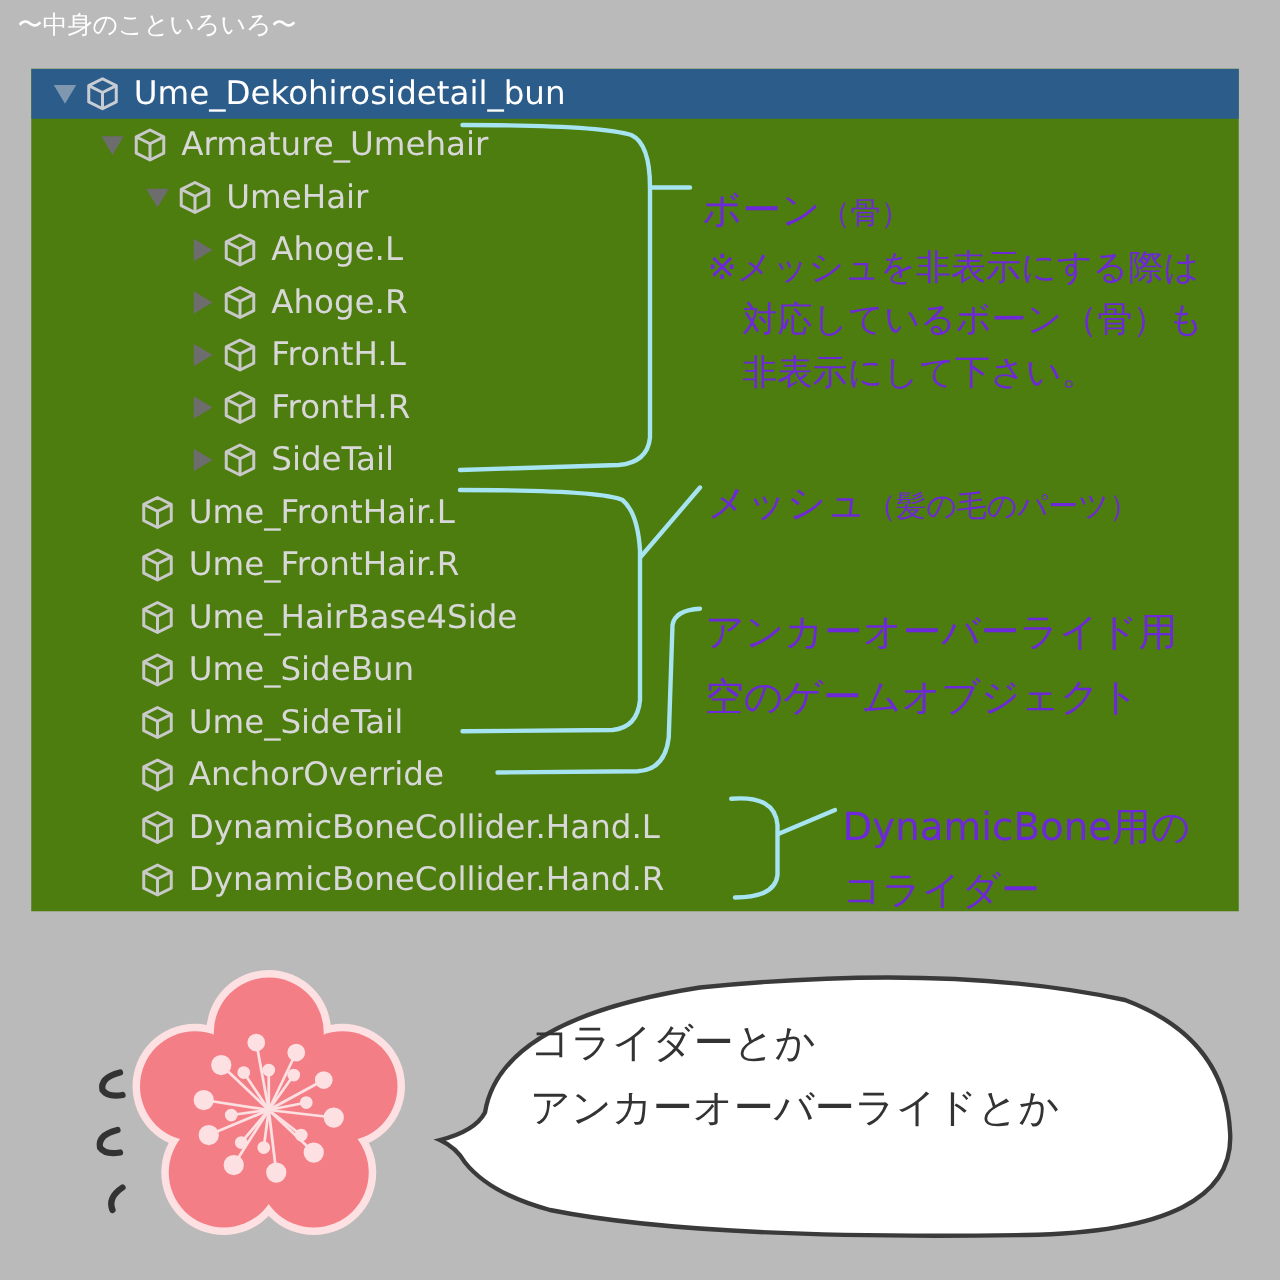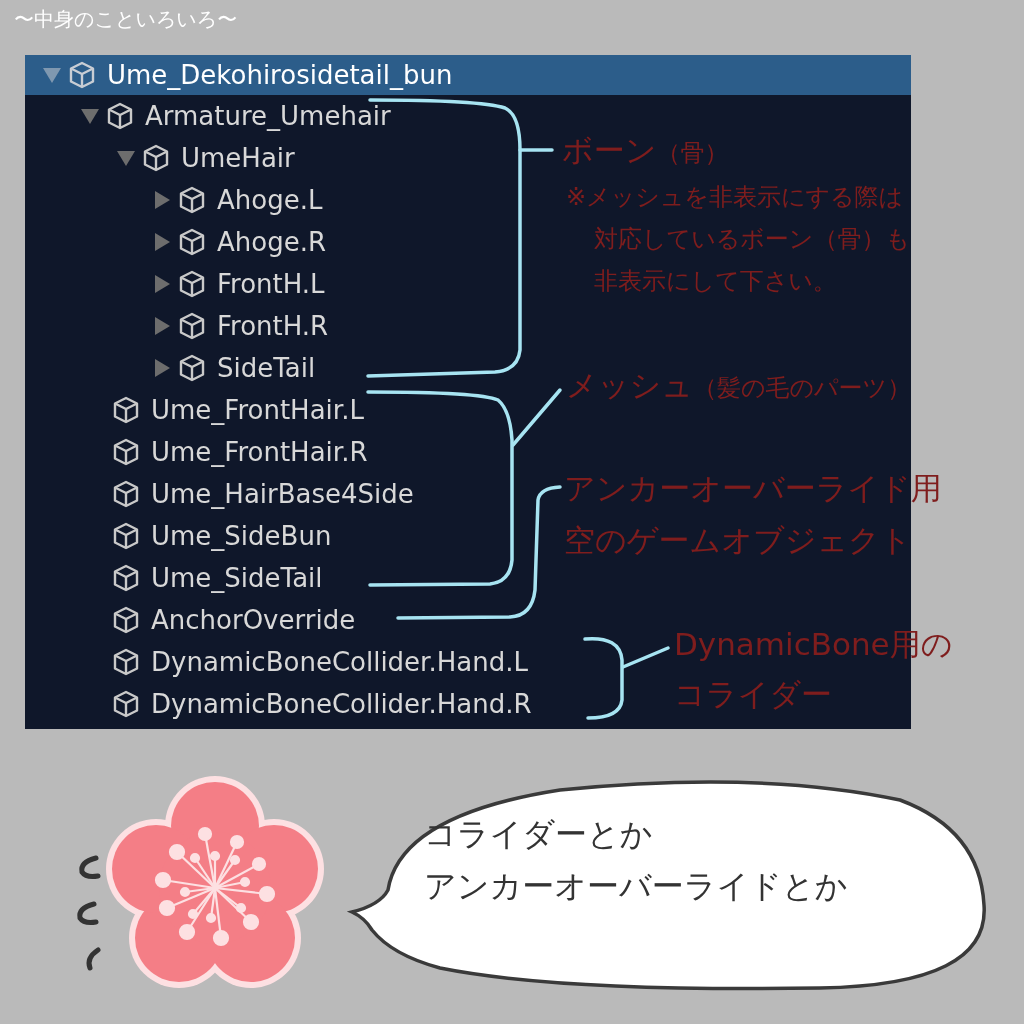--- a/index.html
+++ b/index.html
@@ -4,37 +4,37 @@
 <style>
   html, body { margin:0; padding:0; }
   body {
     width:1024px; height:1024px; background:#bababa; position:relative; overflow:hidden;
     font-family:"DejaVu Sans","Liberation Sans",sans-serif;
   }
   .page-heading {
     position:absolute; left:14px; top:6px; color:#ffffff; font-size:20px; letter-spacing:0px;
   }
   .hierarchy {
-    position:absolute; left:25px; top:55px; width:886px; height:674px; background:#0f172a;
+    position:absolute; left:25px; top:55px; width:966px; height:674px; background:#4d7c0f;
     overflow:hidden;
   }
   .row {
     position:absolute; left:0; height:42px; width:100%; display:flex; align-items:center;
     color:#d8d8d8; font-size:26px; white-space:nowrap;
   }
   .row.selected { background:#2c5d8a; color:#ffffff; height:40px; top:0; }
   .row .arrow { width:26px; height:26px; display:flex; align-items:center; justify-content:center; flex:0 0 26px; }
   .row .arrow svg { display:block; }
   .row .cube { width:34px; height:34px; flex:0 0 34px; margin-right:8px; display:flex; align-items:center; justify-content:center; }
   .row .label { line-height:1; }
   .annot {
-    position:absolute; color:#7f1d1d; white-space:nowrap; font-family:"DejaVu Sans",sans-serif;
+    position:absolute; color:#6d28d9; white-space:nowrap; font-family:"DejaVu Sans",sans-serif;margin-top:17px;
   }
   .annot.big { font-size:31px; }
-  .annot.small { font-size:24px; line-height:42px; }
+  .annot.small { font-size:28px; line-height:42px; }
   .annot .paren { font-size:24px; }
   .overlay { position:absolute; left:0; top:0; width:1024px; height:1024px; pointer-events:none; }
   .bubble-text {
     position:absolute; left:424px; top:808px; color:#333333; font-size:32px; line-height:52px; white-space:nowrap;
   }
 </style>
 </head>
 <body>
 
 <div class="page-heading">〜中身のこといろいろ〜</div>

